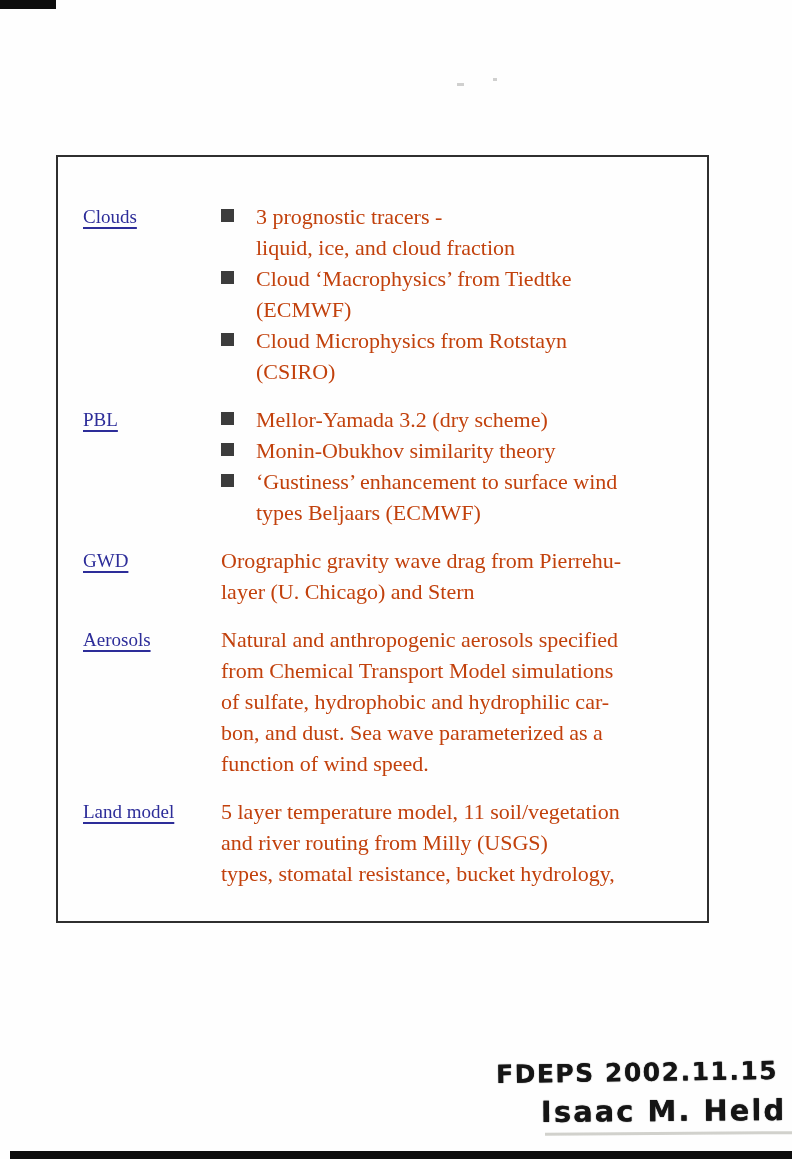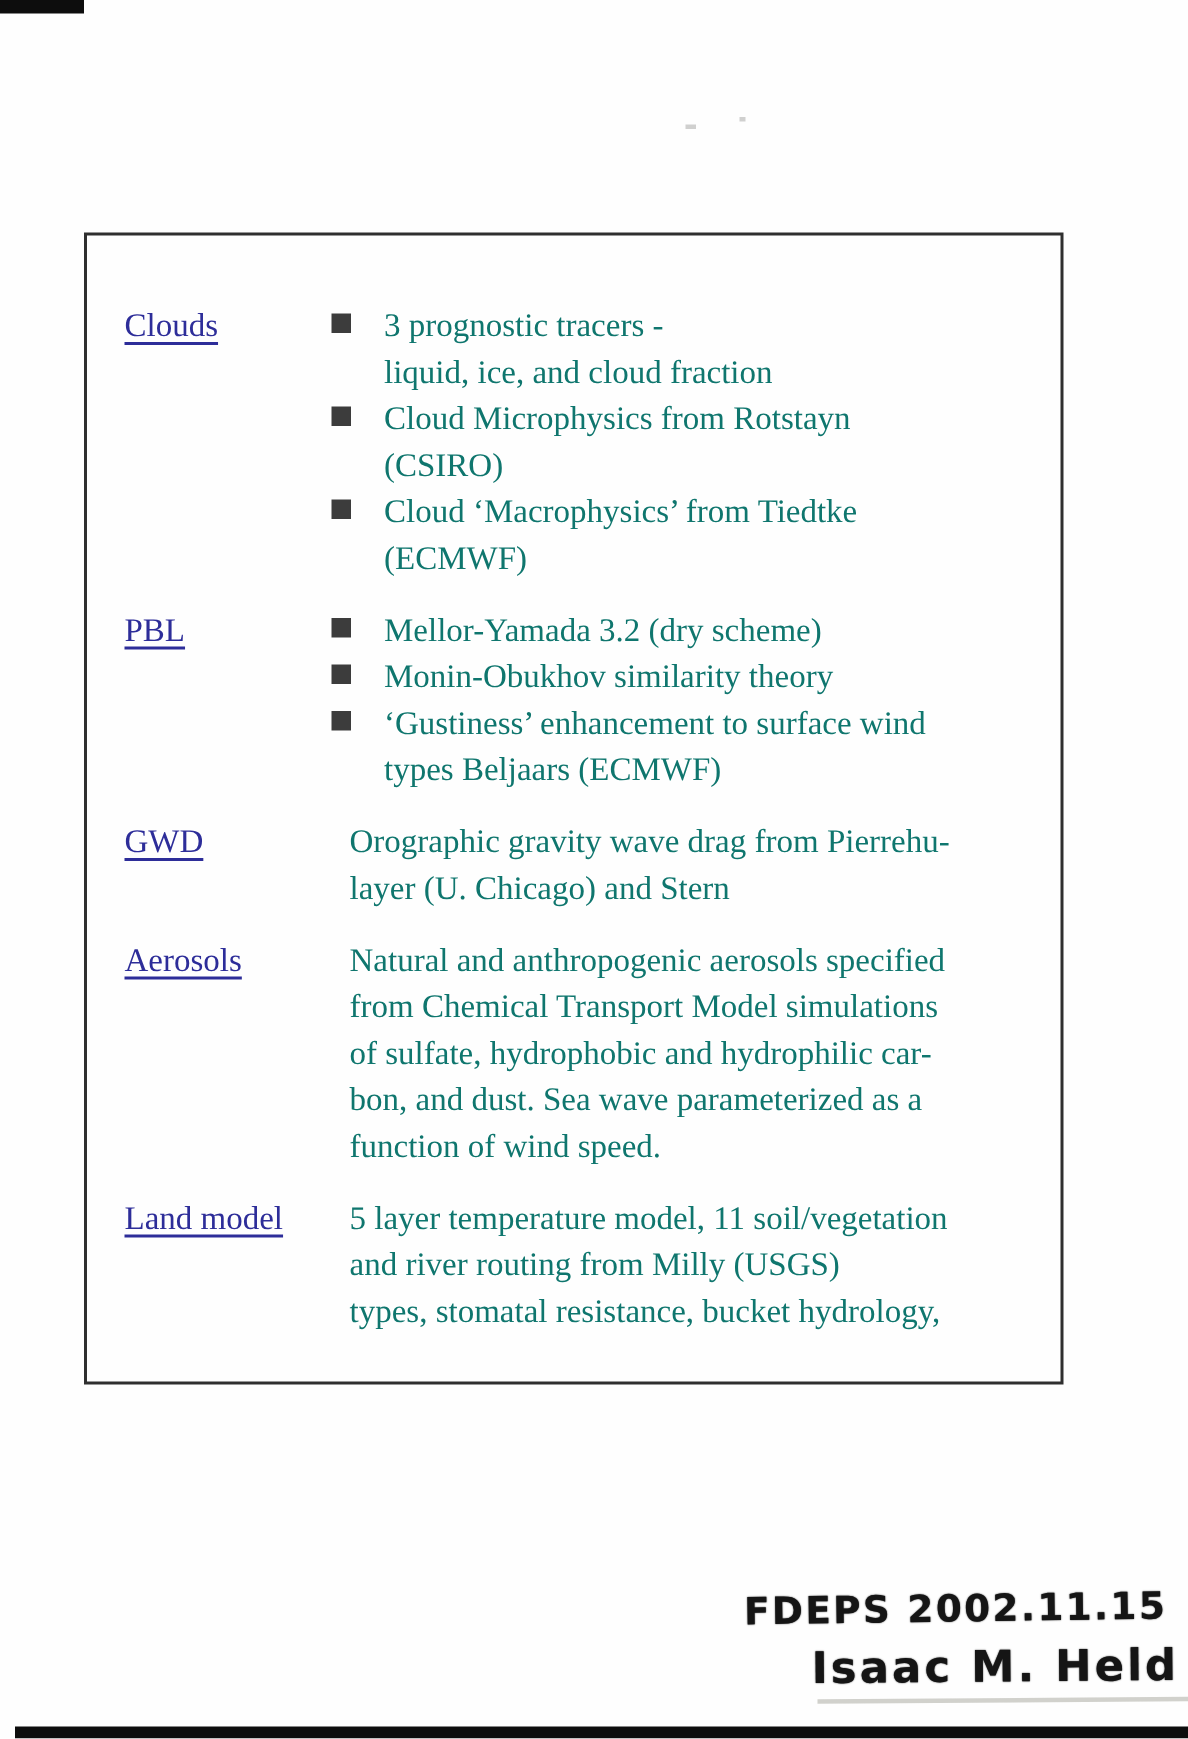--- a/index.html
+++ b/index.html
@@ -22,30 +22,30 @@
     position:absolute;left:56px;top:155px;width:653px;height:768px;
     border:2px solid #2f2f2f;box-sizing:border-box;
     padding:44px 18px 0 25px;
     background:#fefefe;
   }
   .section{display:flex;margin-bottom:17px;}
   .label-col{width:138px;flex:0 0 138px;}
   .term-link{
     color:#2d2d99;text-decoration:underline;
     text-decoration-color:#2d2d99;text-decoration-thickness:1.5px;text-underline-offset:4px;
-    font-size:22px;line-height:31px;cursor:pointer;
+    font-size:19px;line-height:31px;cursor:pointer;
   }
-  .content-col{flex:1;color:#0f766e;font-size:22px;line-height:31px;}
+  .content-col{flex:1;color:#c2410c;font-size:22px;line-height:31px;}
   .bullet-item{display:flex;}
   .bullet-square{
     flex:0 0 13px;width:13px;height:13px;background:#3c3c3c;
     margin-top:8px;margin-right:22px;
   }
   .line{display:block;white-space:nowrap;}
-  .para .line{white-space:nowrap;margin-left:12px;}
+  .para .line{white-space:nowrap;}
 
   
   .hw{
     position:absolute;font-family:"DejaVu Sans", sans-serif;font-weight:700;
     color:#151515;white-space:nowrap;text-shadow:0 0 1px #151515;
   }
   .hw-line1{right:14px;top:1058px;font-size:25px;letter-spacing:1.5px;transform:rotate(-0.8deg);}
   .hw-line2{right:6px;top:1094px;font-size:29px;letter-spacing:2px;transform:rotate(-0.5deg);}
   .hw-underline{
     position:absolute;left:545px;top:1132px;width:247px;height:3px;
@@ -68,29 +68,29 @@
             <div class="bullet-item">
               <span class="bullet-square"></span>
               <div class="bullet-text">
                 <span class="line">3 prognostic tracers -</span>
                 <span class="line">liquid, ice, and cloud fraction</span>
               </div>
             </div>
             <div class="bullet-item">
               <span class="bullet-square"></span>
               <div class="bullet-text">
-                <span class="line">Cloud Microphysics from Rotstayn</span>
-                <span class="line">(CSIRO)</span>
+                <span class="line">Cloud ‘Macrophysics’ from Tiedtke</span>
+                <span class="line">(ECMWF)</span>
               </div>
             </div>
             <div class="bullet-item">
               <span class="bullet-square"></span>
               <div class="bullet-text">
-                <span class="line">Cloud ‘Macrophysics’ from Tiedtke</span>
-                <span class="line">(ECMWF)</span>
+                <span class="line">Cloud Microphysics from Rotstayn</span>
+                <span class="line">(CSIRO)</span>
               </div>
             </div>
           </div>
         </div>
         <div class="section">
           <div class="label-col"><a class="term-link">PBL</a></div>
           <div class="content-col">
             <div class="bullet-item">
               <span class="bullet-square"></span>
               <div class="bullet-text">

